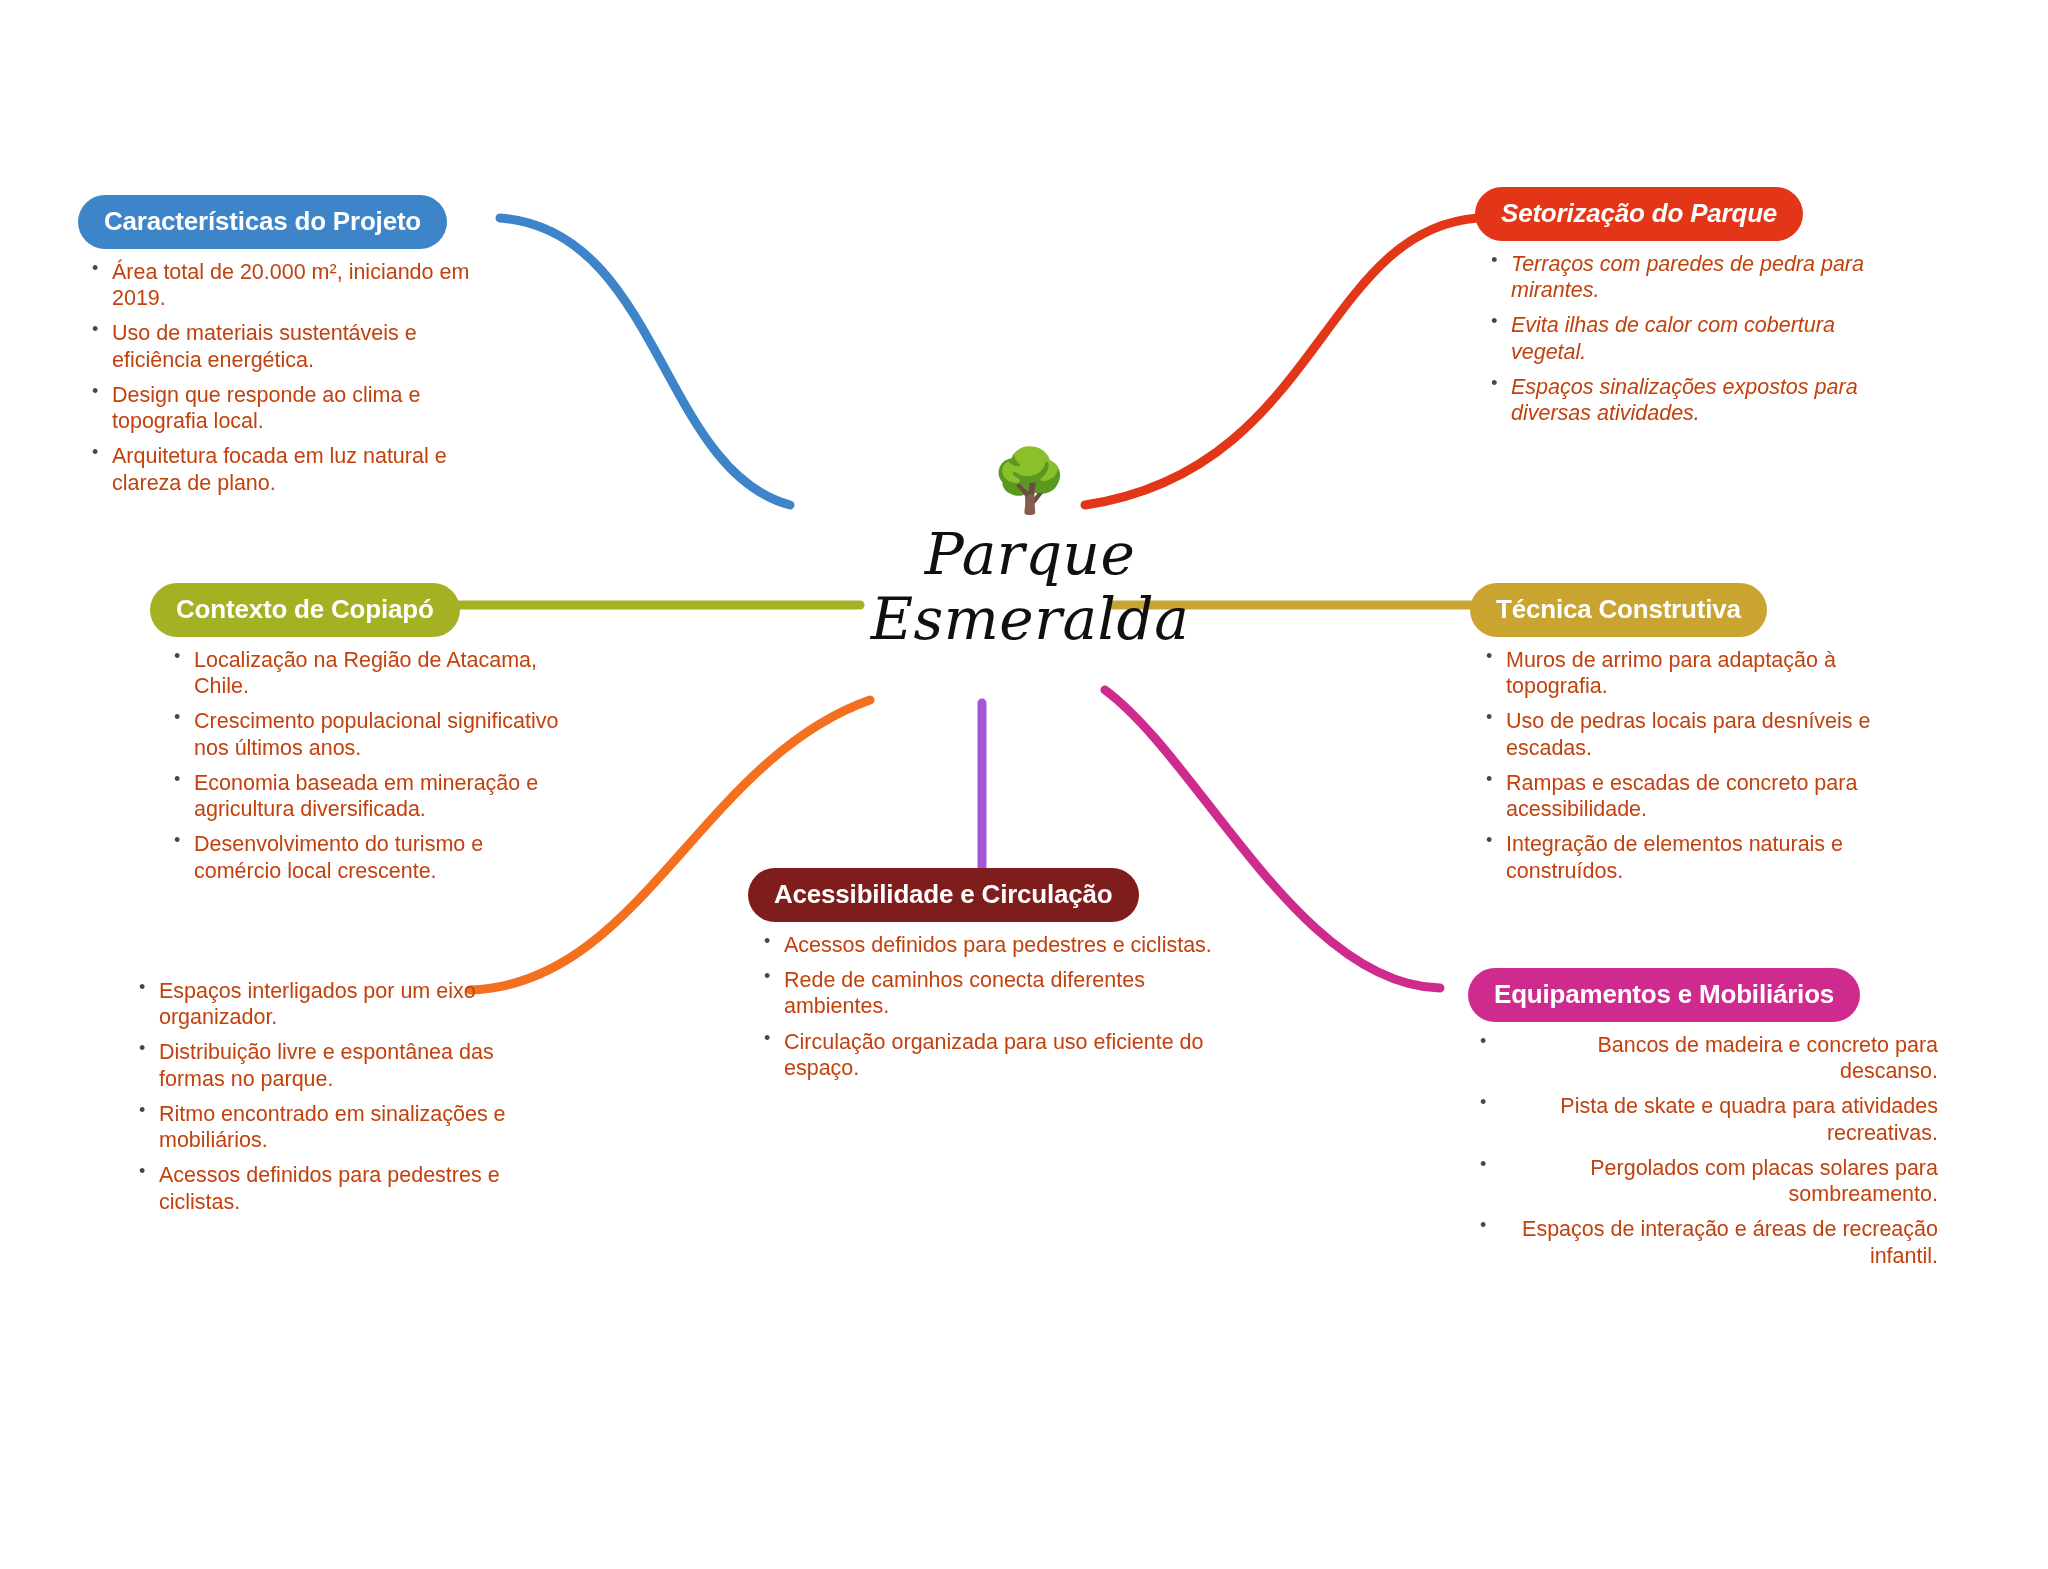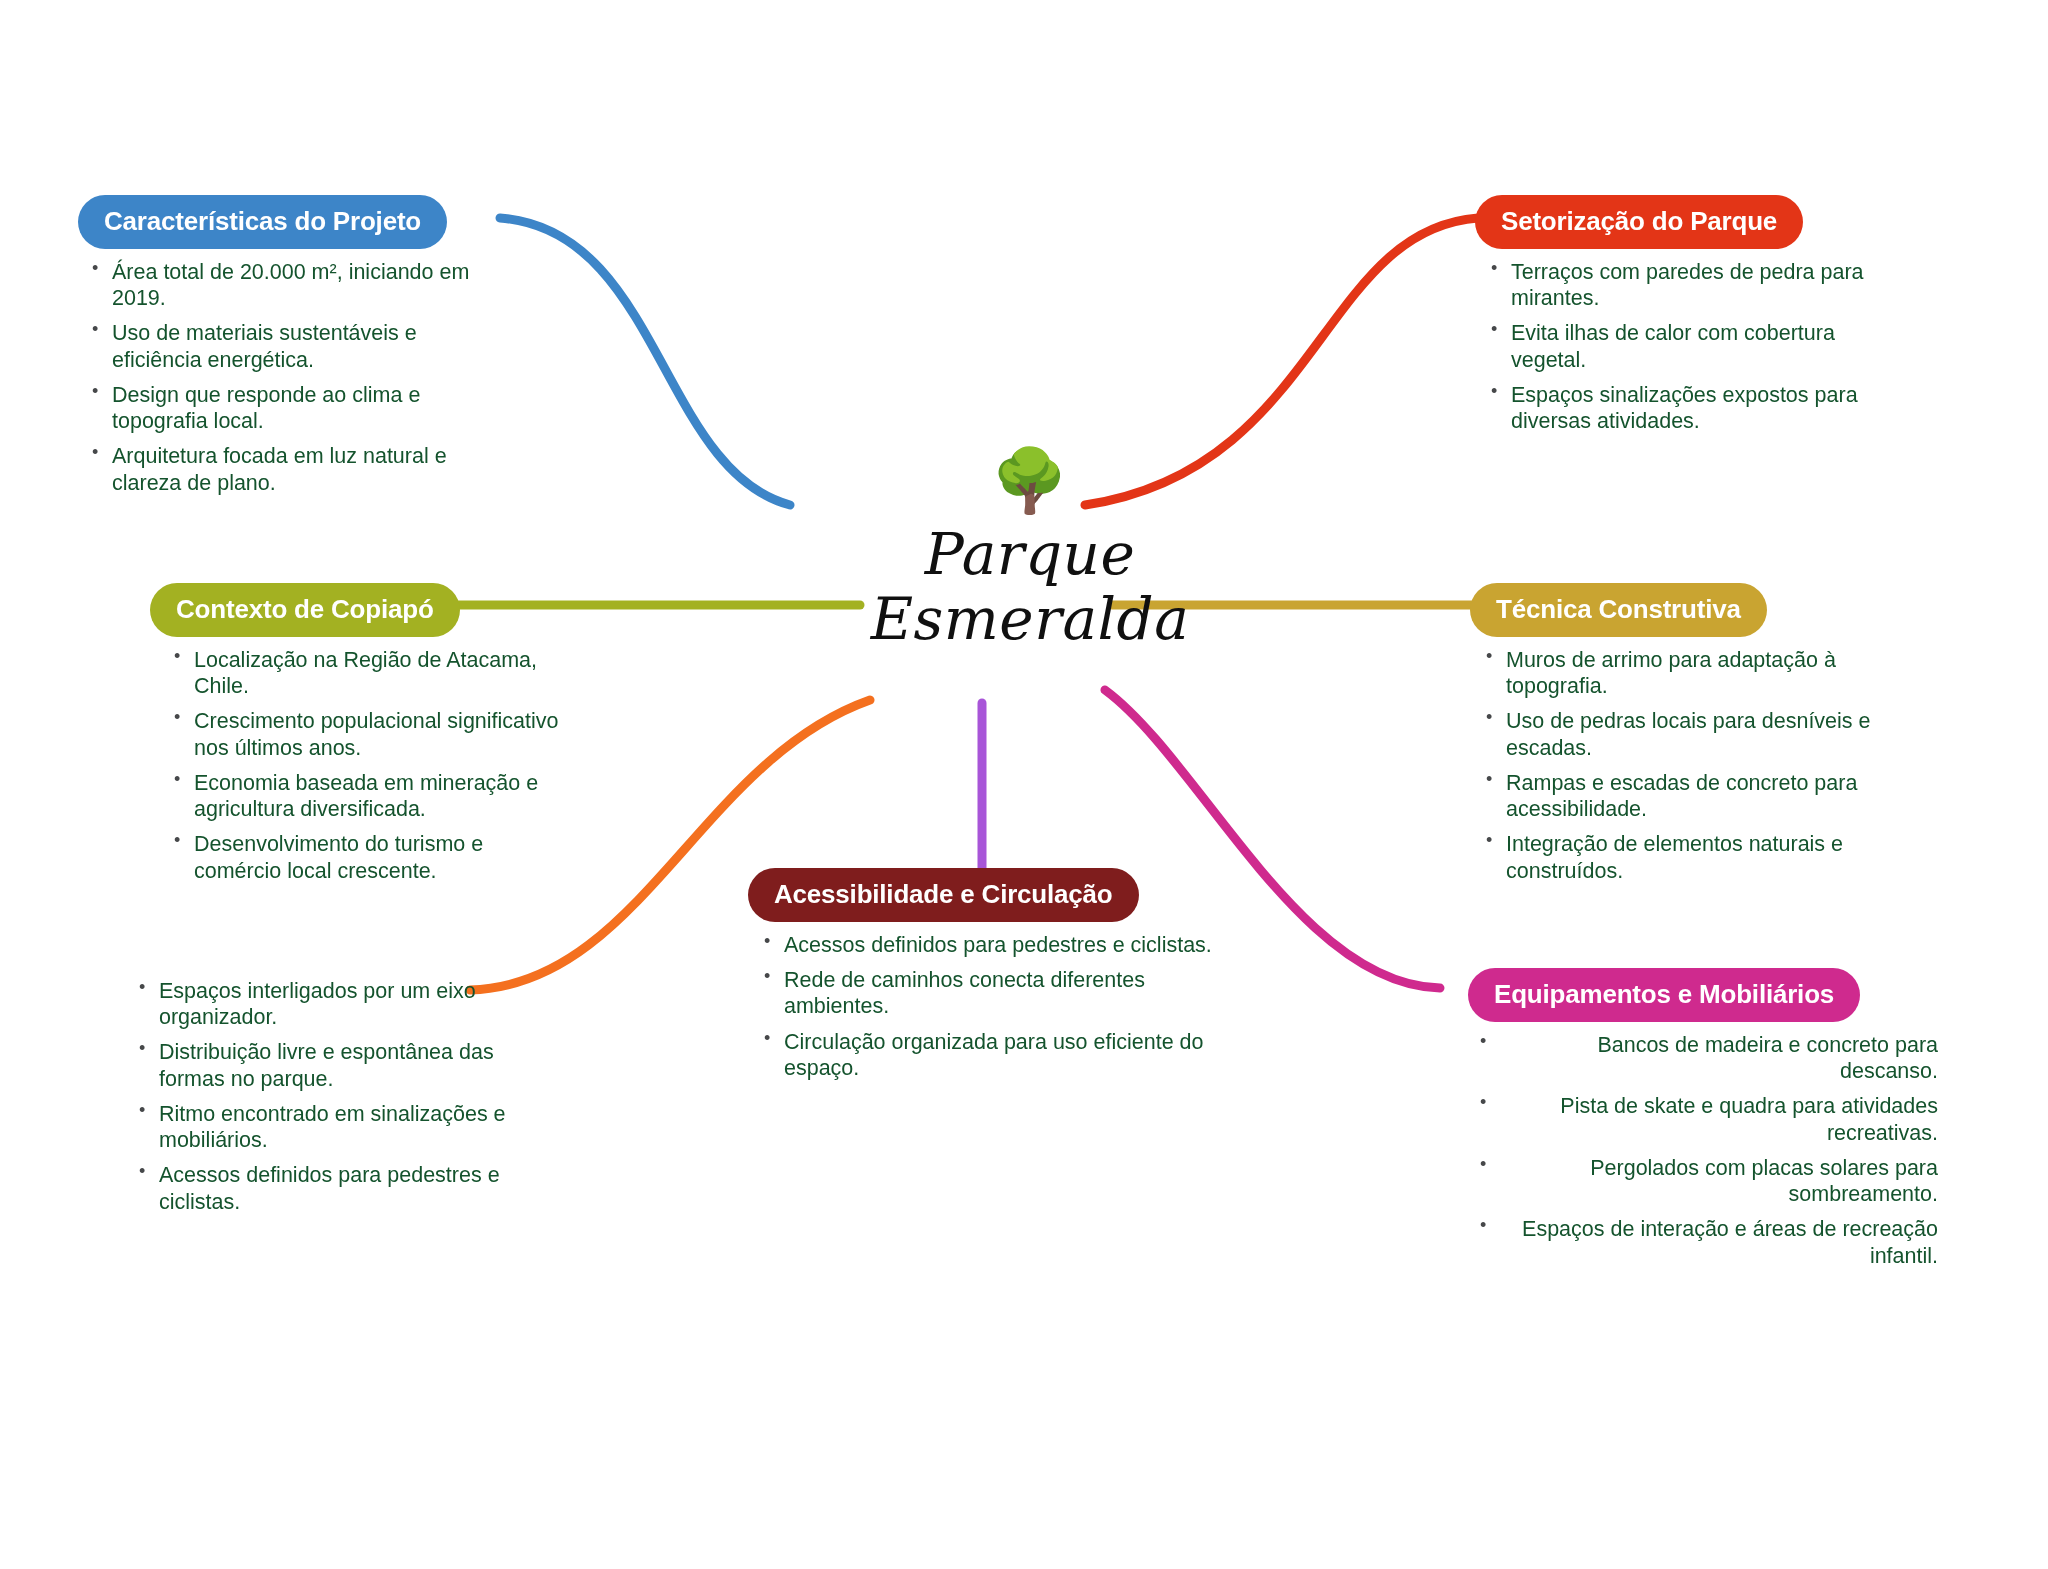--- a/index.html
+++ b/index.html
@@ -75,34 +75,34 @@
     list-style: none;
     margin: 10px 0 0 0;
     padding: 0 0 0 14px;
   }
   .bullets li {
     position: relative;
     padding-left: 22px;
     margin-bottom: 9px;
     font-size: 21.5px;
     line-height: 1.22;
-    color: #14532d;
+    color: #c2410c;
   }
   .bullets li:before {
     content: "\2022";
     position: absolute;
     left: 2px;
     top: -1px;
     font-size: 18px;
     color: #46484a;
   }
 
   
   #b-caracteristicas { left: 78px;  top: 195px; }
-  #b-setorizacao     { left: 1475px; top: 195px; }
+  #b-setorizacao     { left: 1475px; top: 187px; font-style: italic; }
   #b-contexto        { left: 150px;  top: 583px; }
   #b-tecnica         { left: 1470px; top: 583px; }
   #b-acessibilidade  { left: 748px;  top: 868px; width: 470px; }
   #b-organizacao     { left: 125px;  top: 968px; }
   #b-equipamentos    { left: 1468px; top: 968px; width: 470px; }
 
   #b-caracteristicas .bullets { padding-left: 12px; }
   #b-setorizacao .bullets     { padding-left: 14px; }
   #b-contexto .bullets        { padding-left: 22px; }
   #b-tecnica .bullets         { padding-left: 14px; }

